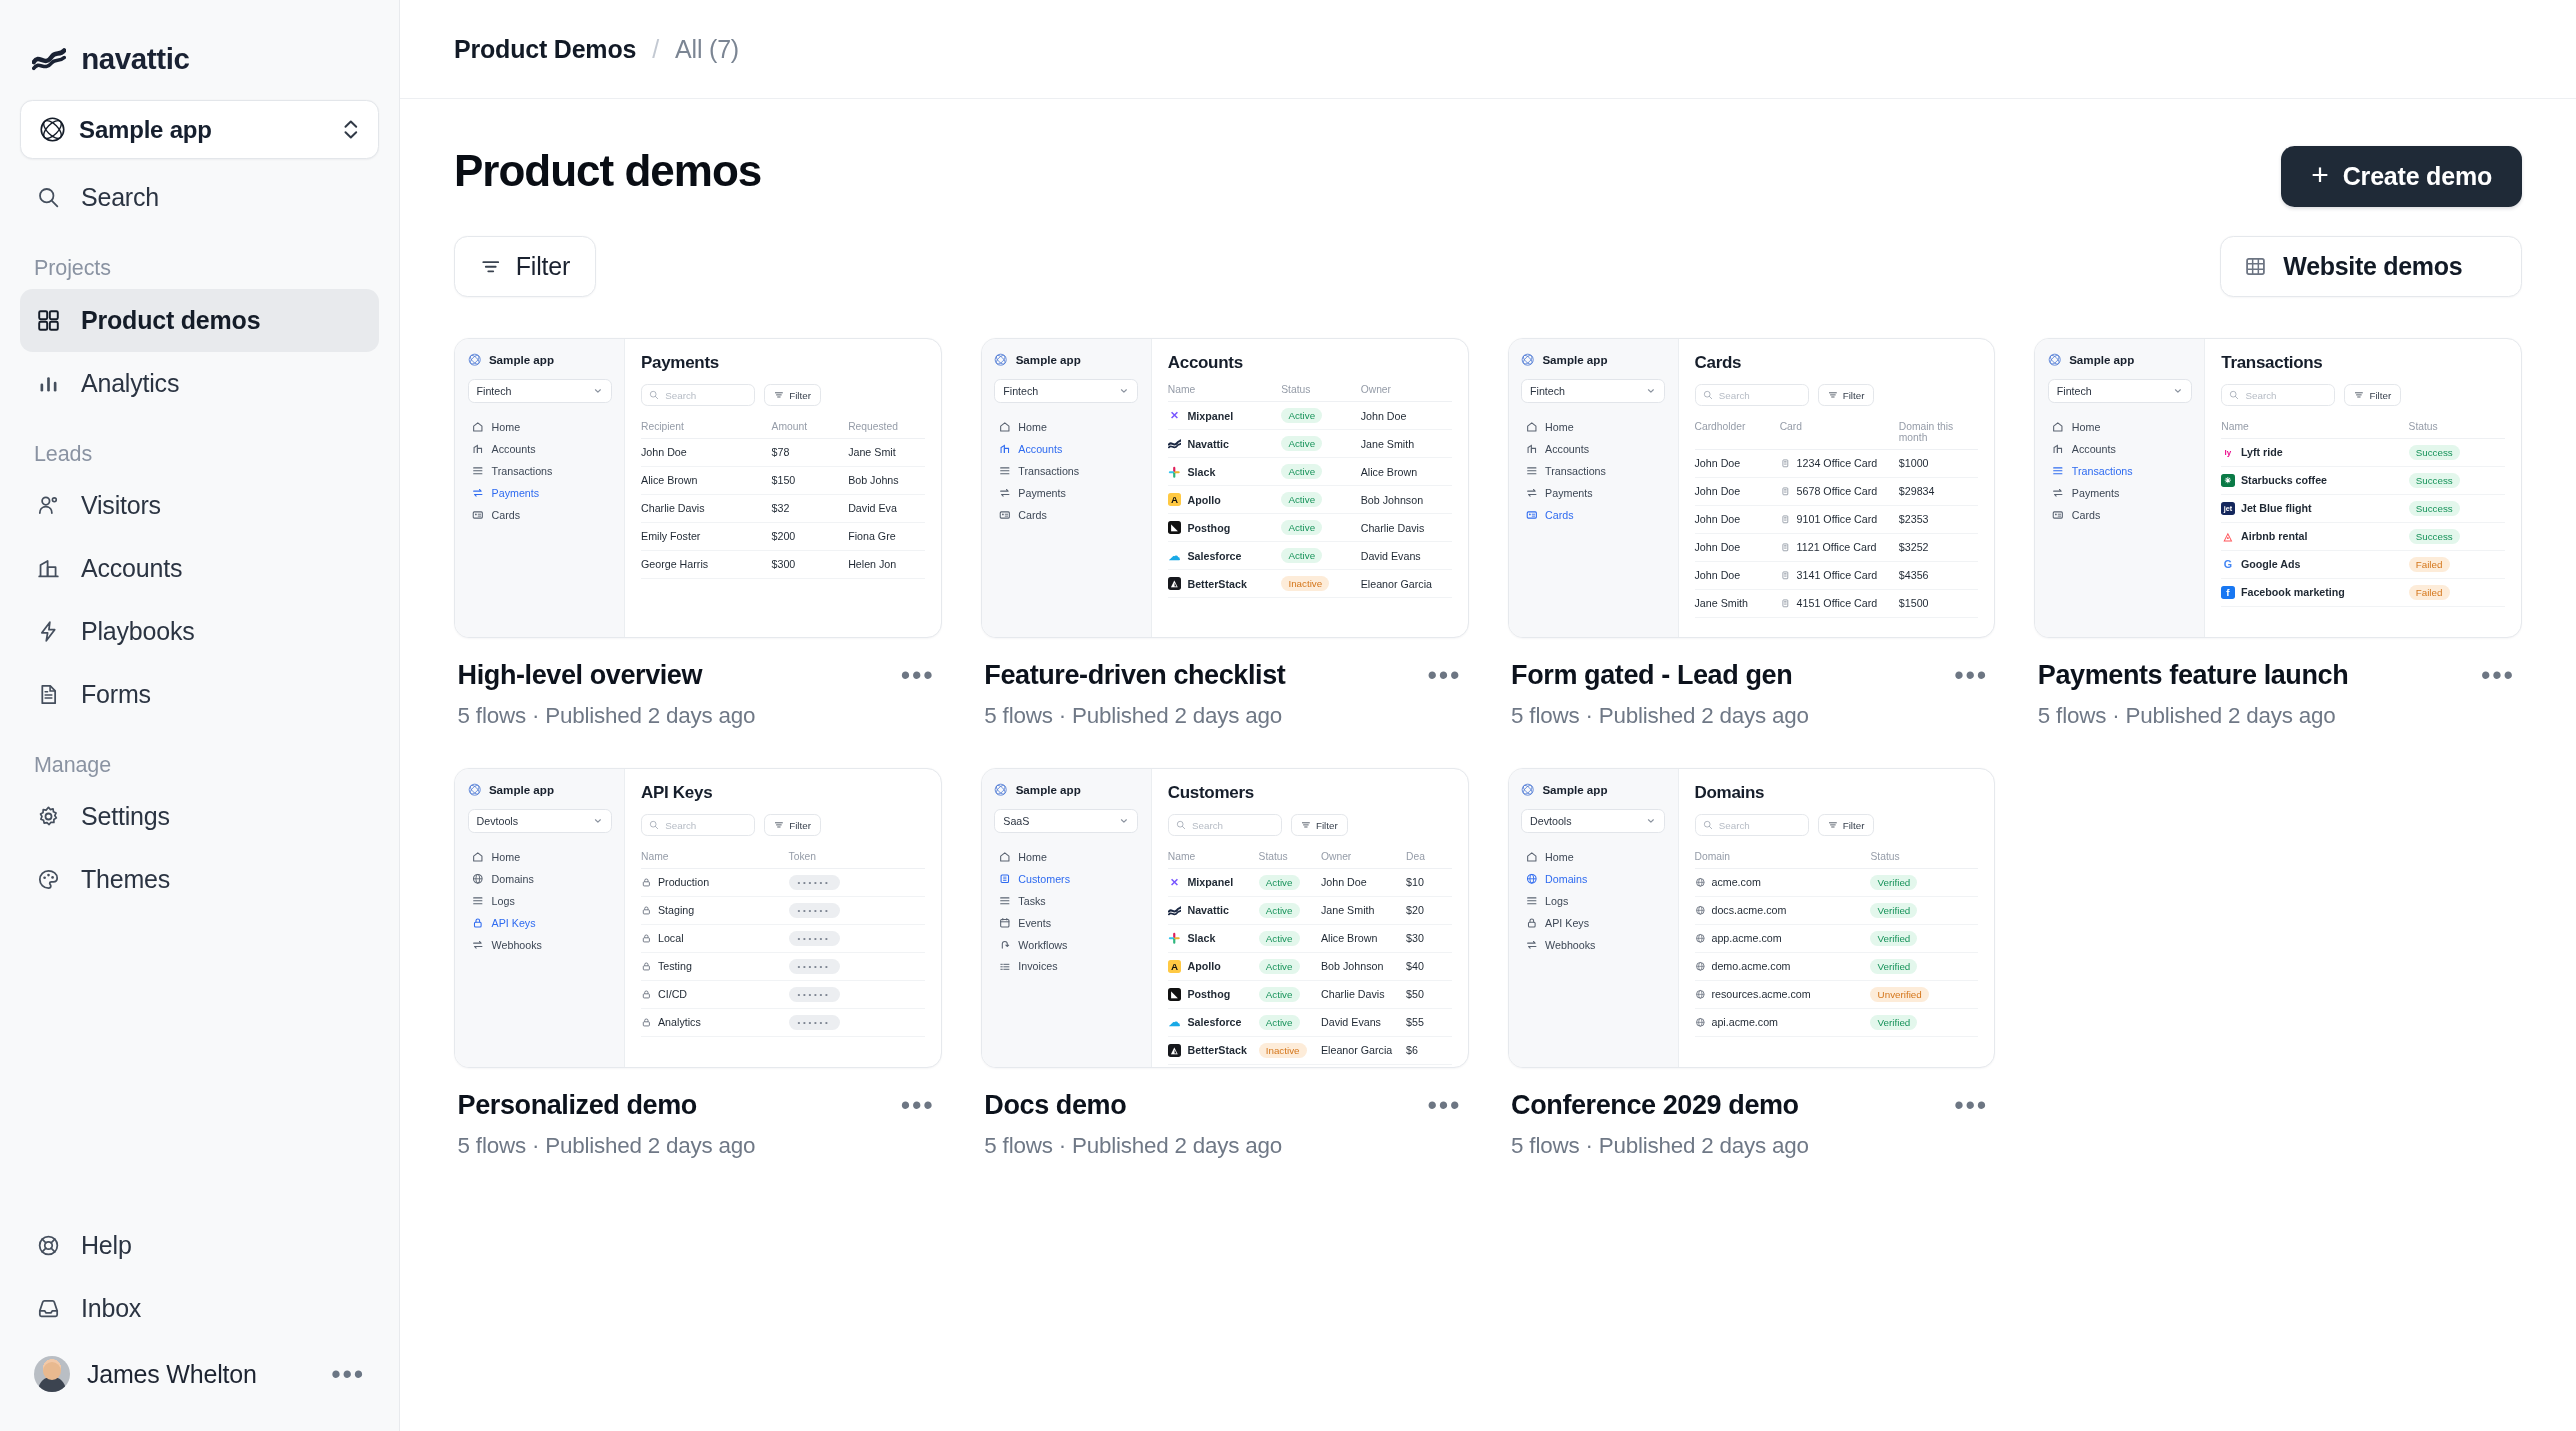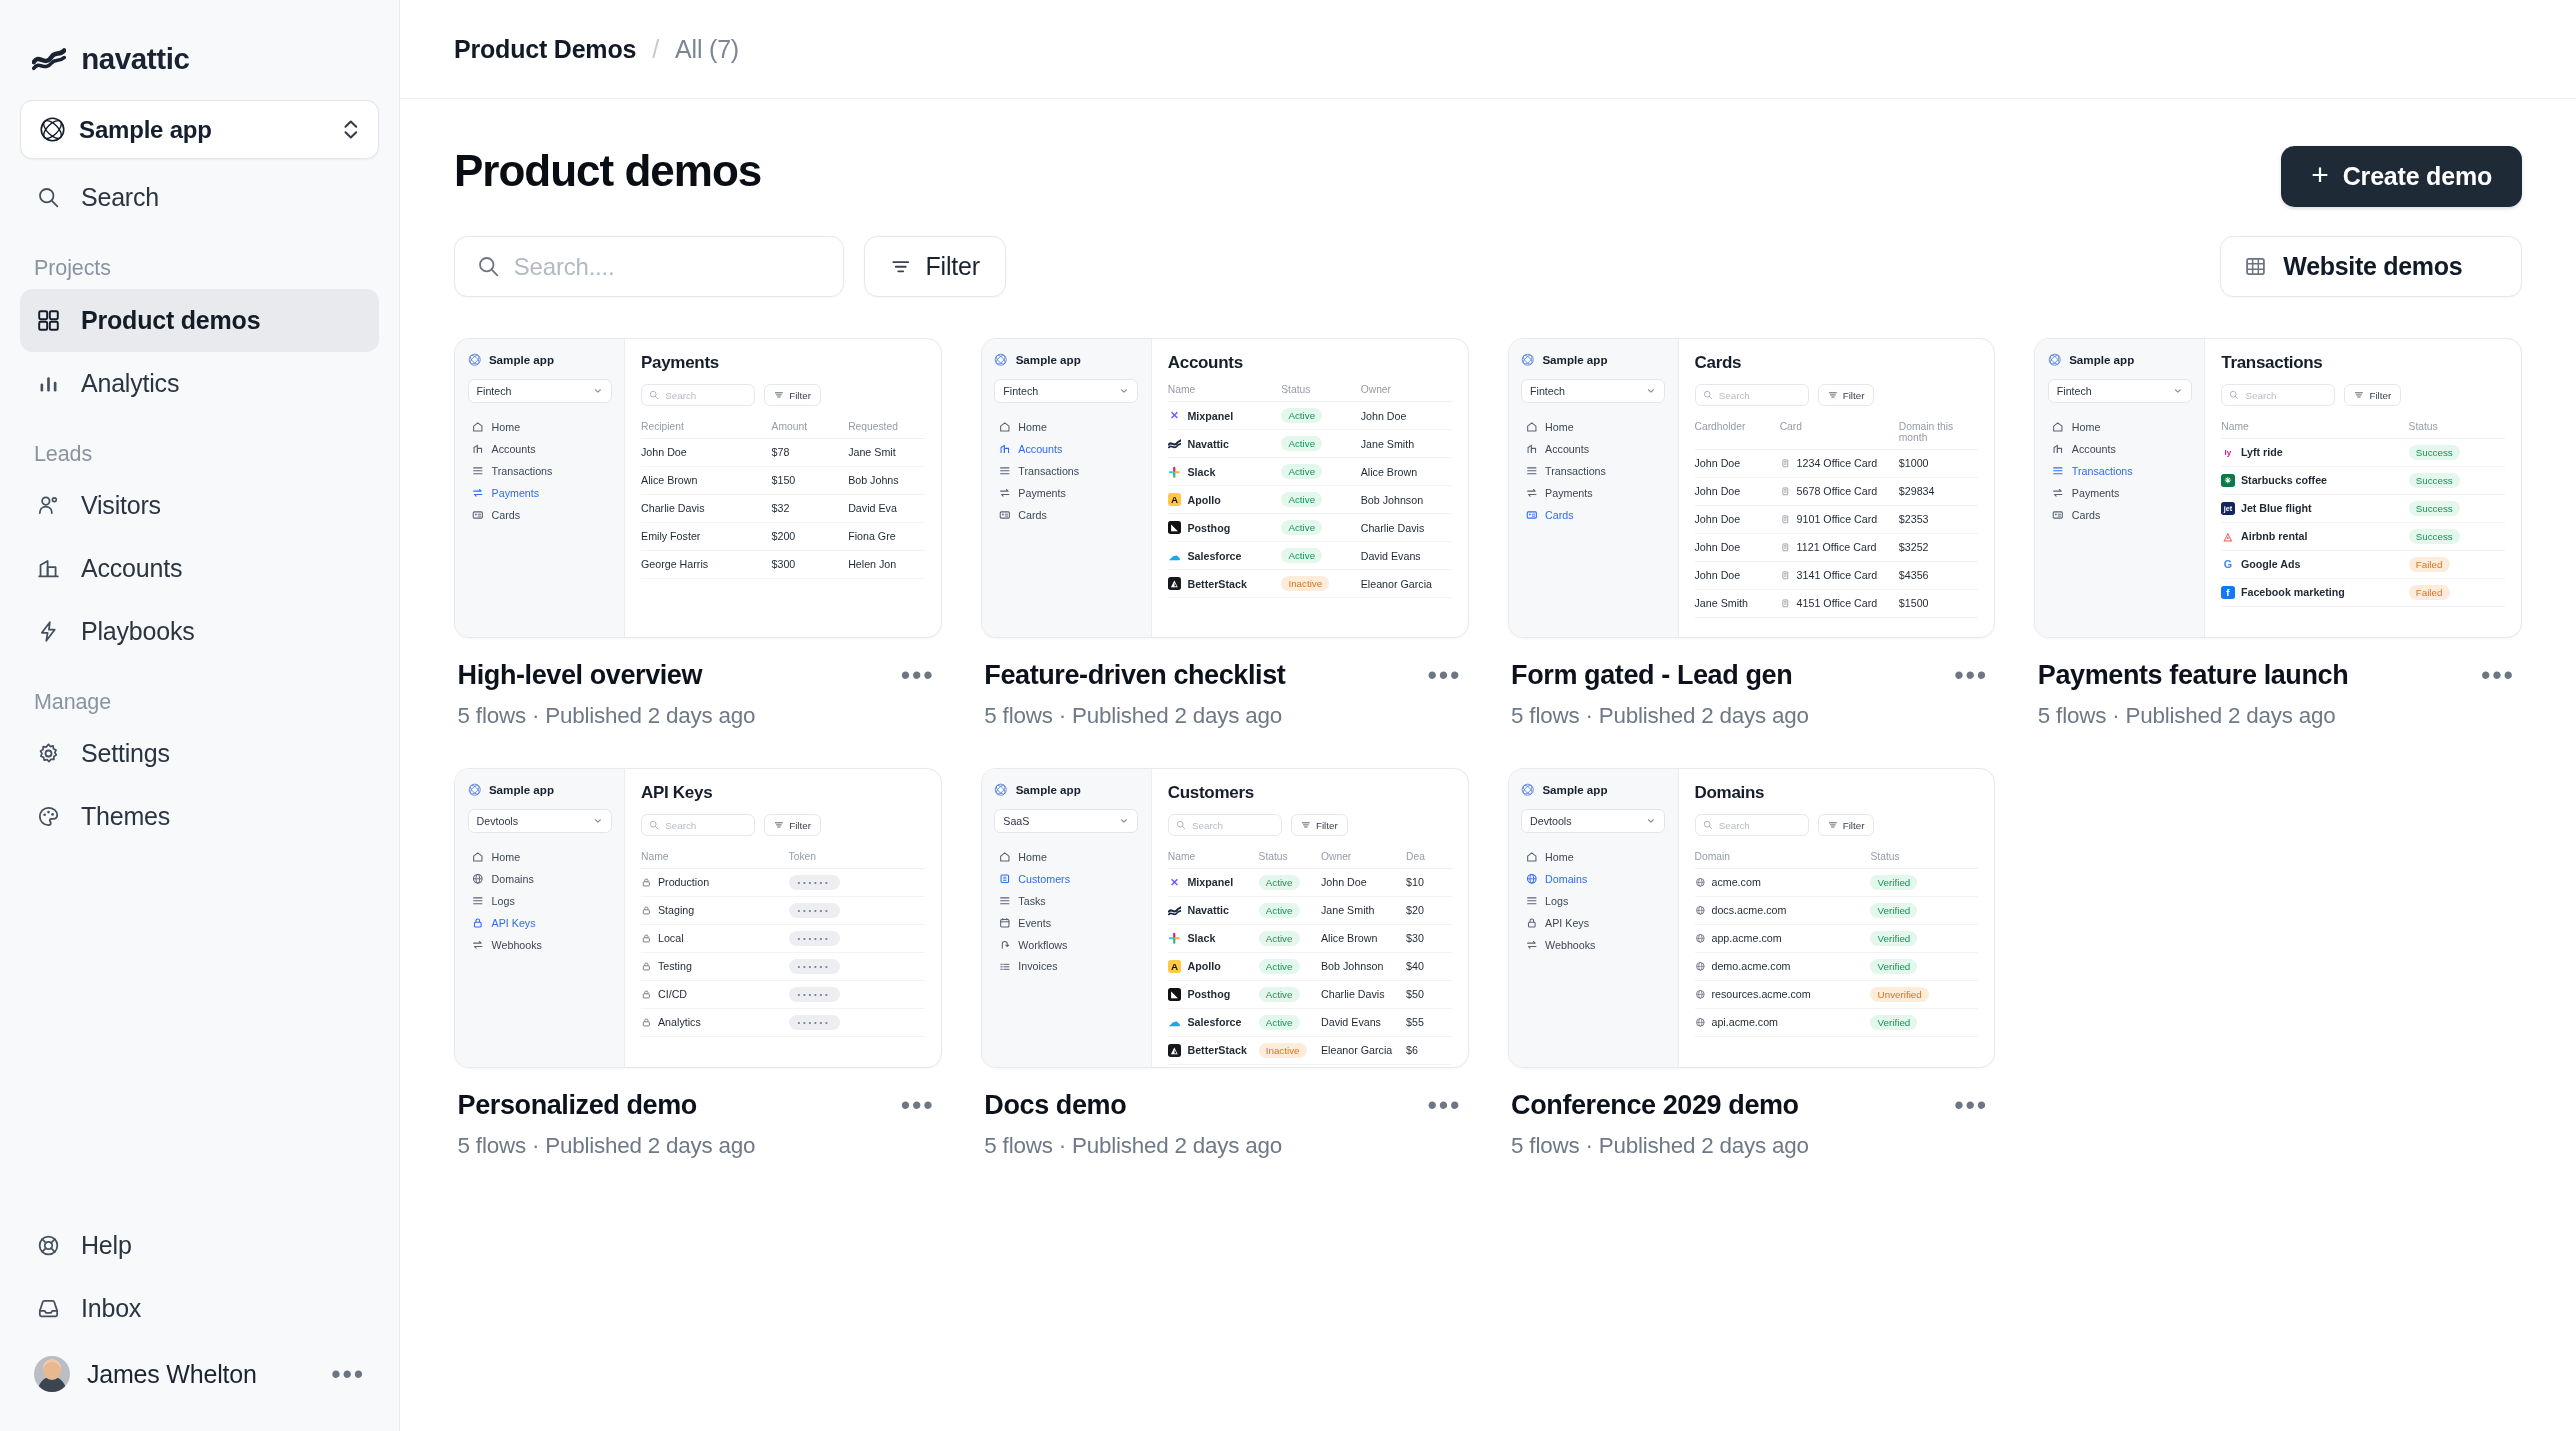--- a/index.html
+++ b/index.html
@@ -269,20 +269,30 @@
       <span class="ni-label">Accounts</span>
     </div>
     <div class="nav-item">
       <span class="ni-icon">
         <svg viewBox="0 0 26 26" width="23" height="23">
           <path d="M14.5 2.5 L5.5 14.5 H12 L10.5 23.5 L20 11 H13.5 Z" fill="none" stroke="#454f5d" stroke-width="2" stroke-linejoin="round"></path>
         </svg>
       </span>
       <span class="ni-label">Playbooks</span>
     </div>
+    <div class="nav-item">
+      <span class="ni-icon">
+        <svg viewBox="0 0 26 26" width="23" height="23">
+          <path d="M6 3.2 H15 L20.5 8.8 V22.8 H6 Z" fill="none" stroke="#454f5d" stroke-width="2" stroke-linejoin="round"></path>
+          <path d="M14.8 3.2 V9 H20.5" fill="none" stroke="#454f5d" stroke-width="1.8"></path>
+          <path d="M9.2 13.5 H16.8 M9.2 17 H16.8 M9.2 10 H12" stroke="#454f5d" stroke-width="1.7" stroke-linecap="round"></path>
+        </svg>
+      </span>
+      <span class="ni-label">Forms</span>
+    </div>
 
     <div class="nav-group-label">Manage</div>
     <div class="nav-item">
       <span class="ni-icon">
         <svg viewBox="0 0 26 26" width="23" height="23">
           <circle cx="13" cy="13" r="3.4" fill="none" stroke="#454f5d" stroke-width="2"></circle>
           <path d="M13 2.6 L15 5.2 L18.2 4.4 L18.6 7.7 L21.6 9 L20.1 11.9 L21.9 14.6 L19.1 16.4 L19.1 19.7 L15.8 19.5 L13.7 22.1 L11.3 19.9 L8.1 20.5 L7.4 17.3 L4.4 16 L5.6 13 L4 10.2 L6.8 8.6 L7 5.3 L10.3 5.8 Z" fill="none" stroke="#454f5d" stroke-width="1.9" stroke-linejoin="round"></path>
         </svg>
       </span>
       <span class="ni-label">Settings</span>
@@ -344,29 +354,20 @@
       <div class="title-row">
         <h1 class="page-title">Product demos</h1>
         <button class="create-btn">
           <span class="plus">+</span>
           <span>Create demo</span>
         </button>
       </div>
 
       <div class="controls">
         <div class="controls-left">
-          <div class="search-box">
-            <span>
-              <svg viewBox="0 0 26 26" width="23" height="23">
-                <circle cx="11" cy="11" r="7.6" fill="none" stroke="#6c7482" stroke-width="2"></circle>
-                <path d="M16.6 16.6 L23 23" stroke="#6c7482" stroke-width="2" stroke-linecap="round"></path>
-              </svg>
-            </span>
-            <input type="text" placeholder="Search...." style="">
-          </div>
           <button class="filter-btn">
             <span>
               <svg viewBox="0 0 26 26" width="21.5" height="21.5">
                 <path d="M4 7.5 H22 M7 13 H19 M10 18.5 H16" stroke="#39424f" stroke-width="2.2" stroke-linecap="round"></path>
               </svg>
             </span>
             <span>Filter</span>
           </button>
         </div>
         <div class="view-select">

